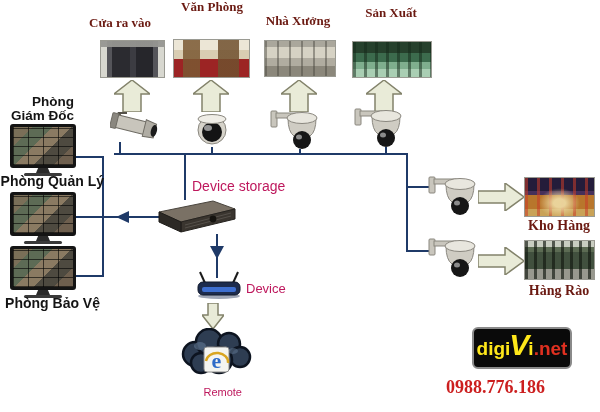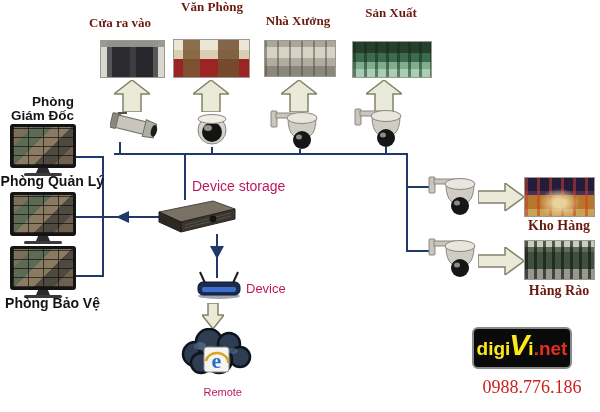--- a/index.html
+++ b/index.html
@@ -58,22 +58,22 @@
   .abs{position:absolute;}
 
   
   .logo-box{position:absolute;left:472px;top:327px;width:100px;height:42px;background:#0a0a0a;
             border:2px solid #8a8a8a;border-radius:6px;display:flex;align-items:center;
             justify-content:center;box-sizing:border-box;}
   .logo-box b{font-weight:bold;line-height:1;}
   .logo-digi,.logo-i{color:#ffe81a;font-size:19px;}
   .logo-v{color:#ffe81a;font-size:30px;font-style:italic;position:relative;top:-3px;margin:0 -1px;}
   .logo-net{color:#e03020;font-size:19px;}
-  .phone{position:absolute;left:472px;top:377px;width:120px;text-align:center;color:#cc1f1f;
-         font-family:"Liberation Serif", serif;font-weight:normal;font-size:18px;}
+  .phone{position:absolute;left:446px;top:377px;width:120px;color:#cc1f1f;
+         font-family:"Liberation Serif", serif;font-weight:bold;font-size:18px;}
 </style>
 </head>
 <body>
 
 <div id="stage">
 
   <div class="loc-label" style="left:80px;top:16px;width:80px;">
       <span>Cửa ra vào</span>
     </div>
   <div class="loc-label" style="left:172px;top:0;width:80px;">

